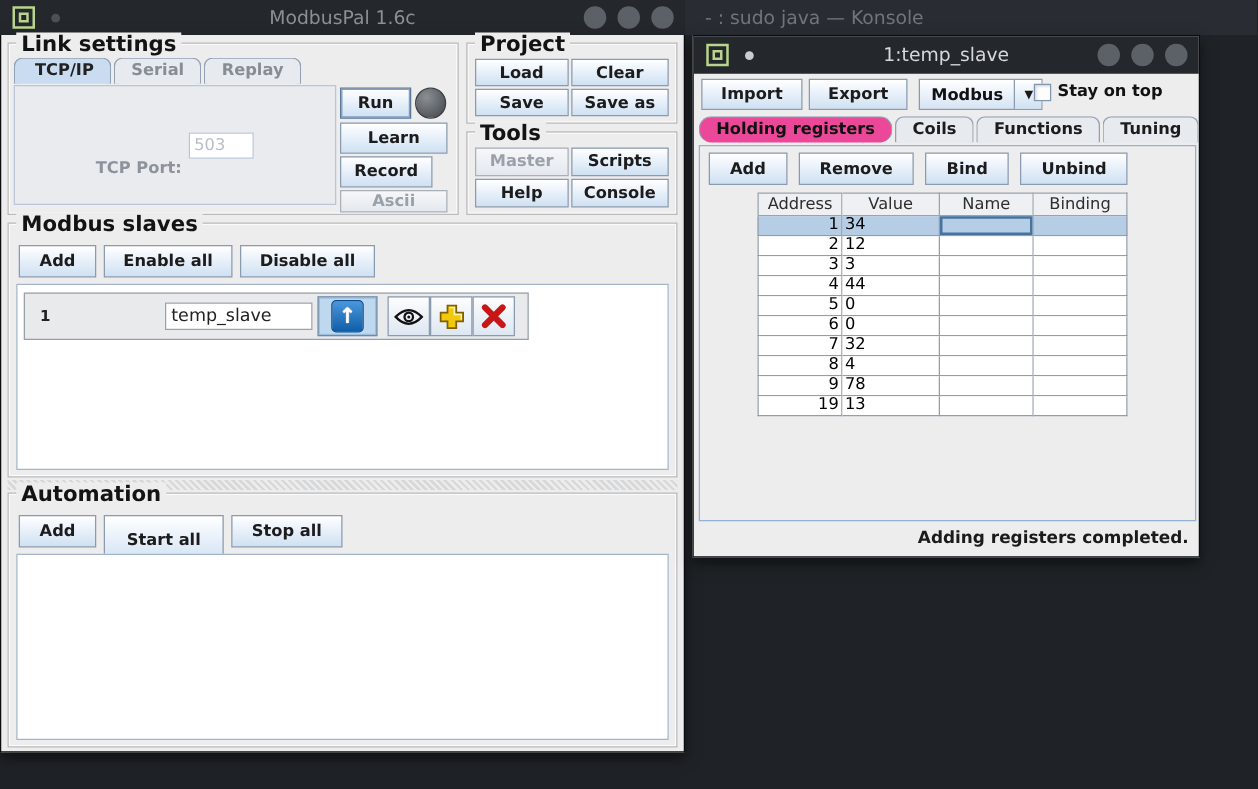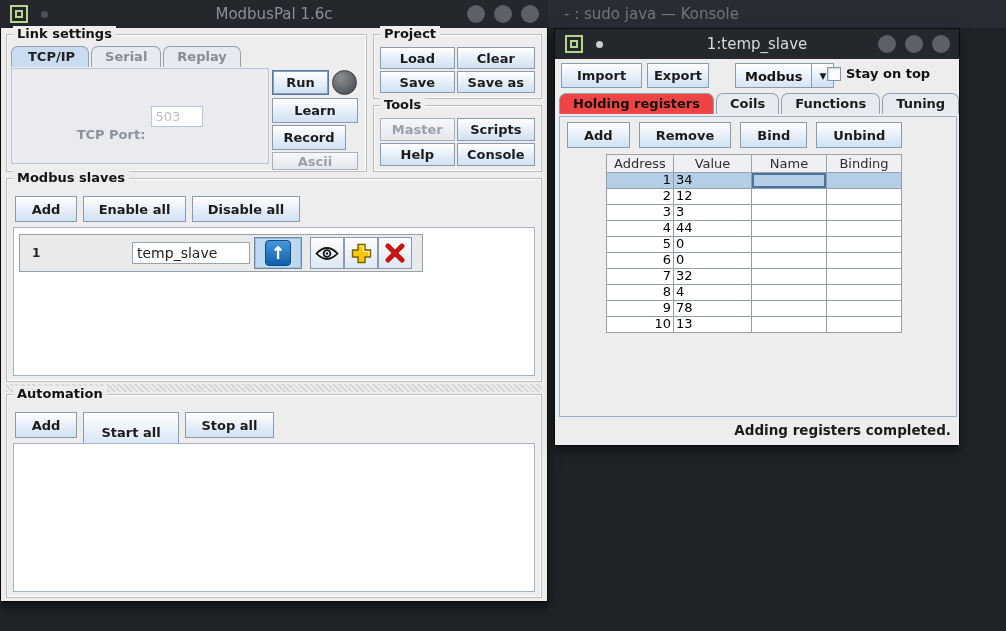--- a/index.html
+++ b/index.html
@@ -17,27 +17,27 @@
   .dot-dark { background:#4d5157; } .dot-light { background:#c9cdd2; }
   .tb-circles { position:absolute; right:9px; display:flex; gap:9px; }
   .tb-circle { width:18px; height:18px; border-radius:50%; background:#5c6167; }
 
   
   .jbtn { display:flex; align-items:center; justify-content:center; font-weight:bold; font-size:13px; color:#1c1c1c;
           background:linear-gradient(#ffffff, #e9f1fa 45%, #cfe1f2); border:1px solid #8a9bb0; white-space:nowrap; position:absolute; }
   .jbtn.focus { box-shadow: inset 0 0 0 1px #7ea0c8; border-color:#5d7894; }
   .jbtn.disabled { color:#9ba1a8; background:linear-gradient(#f6f7f9,#e4e8ee); border-color:#a7b0bb; }
   .group { position:absolute; border:1px solid #bcbcbc; box-shadow: inset 0 0 0 1px #fbfbfb; }
-  .group-title { position:absolute; top:-9px; left:6px; background:#ededed; padding:0 4px; font-weight:bold; font-size:13px; color:#131313; white-space:nowrap; }
+  .group-title { position:absolute; top:-9px; left:6px; background:#ededed; padding:0 4px; font-weight:bold; font-size:17px; color:#131313; white-space:nowrap; }
   .jtab { padding:2px 13px 3px; font-weight:bold; font-size:13px; border:1px solid #93a1b4; border-bottom:none;
           border-radius:7px 7px 0 0; margin-right:2px; background:#e7eaee; white-space:nowrap; }
   .tab-gray { color:#878d95; }
   .tab-dark { color:#1c1c1c; }
   .jtab.sel-blue  { background:#cadcf0; color:#222;padding-left:16px; }
-  .jtab.sel-white { background:#ef4444; color:#111; }
+  .jtab.sel-white { background:#ec4899; color:#111;border-radius:10px; }
 
   
   .window { position:absolute; background:#ededed; border:1px solid #0a0c0e; box-shadow:0 5px 10px rgba(0,0,0,.5); }
   .main-window  { left:0;  top:28px; width:548px; height:574px; border-top:none; }
   .slave-window { left:554px; top:28px; width:406px; height:418px; }
 
   
   .g-link { left:5px; top:6px; width:361px; height:138px; }
   .link-tabs { position:absolute; left:4px; top:11px; display:flex; }
   .link-panel { position:absolute; left:4px; top:33px; width:258px; height:96px; background:#e9ebee; border:1px solid #b9c6da;
@@ -222,21 +222,21 @@
     <span class="tb-title">1:temp_slave</span>
     <span class="tb-circles">
       <span class="tb-circle"></span>
       <span class="tb-circle"></span>
       <span class="tb-circle"></span>
     </span>
   </div>
 
   <div class="sw-toolbar">
     <div class="jbtn" style="left:2px; top:0; width:81px; height:25px;">Import</div>
-    <div class="jbtn" style="left:88px; top:0; width:62px; height:25px;">Export</div>
+    <div class="jbtn" style="left:88px; top:0; width:79px; height:25px;">Export</div>
     <div class="combo">
       <span class="combo-label">Modbus</span>
       <span class="combo-arrow">▼</span>
     </div>
     <div class="check-wrap">
       <span class="jcheck"></span>
       <span class="check-label">Stay on top</span>
     </div>
   </div>
 
@@ -310,21 +310,21 @@
             <div class="tcell c-name"></div>
             <div class="tcell c-binding"></div>
           </div>
           <div class="trow">
             <div class="tcell c-address">9</div>
             <div class="tcell c-value">78</div>
             <div class="tcell c-name"></div>
             <div class="tcell c-binding"></div>
           </div>
           <div class="trow">
-            <div class="tcell c-address">10</div>
+            <div class="tcell c-address">19</div>
             <div class="tcell c-value">13</div>
             <div class="tcell c-name"></div>
             <div class="tcell c-binding"></div>
           </div>
         </div>
     </div>
   </div>
 
   <div class="sw-status">Adding registers completed.</div>
 </div>

